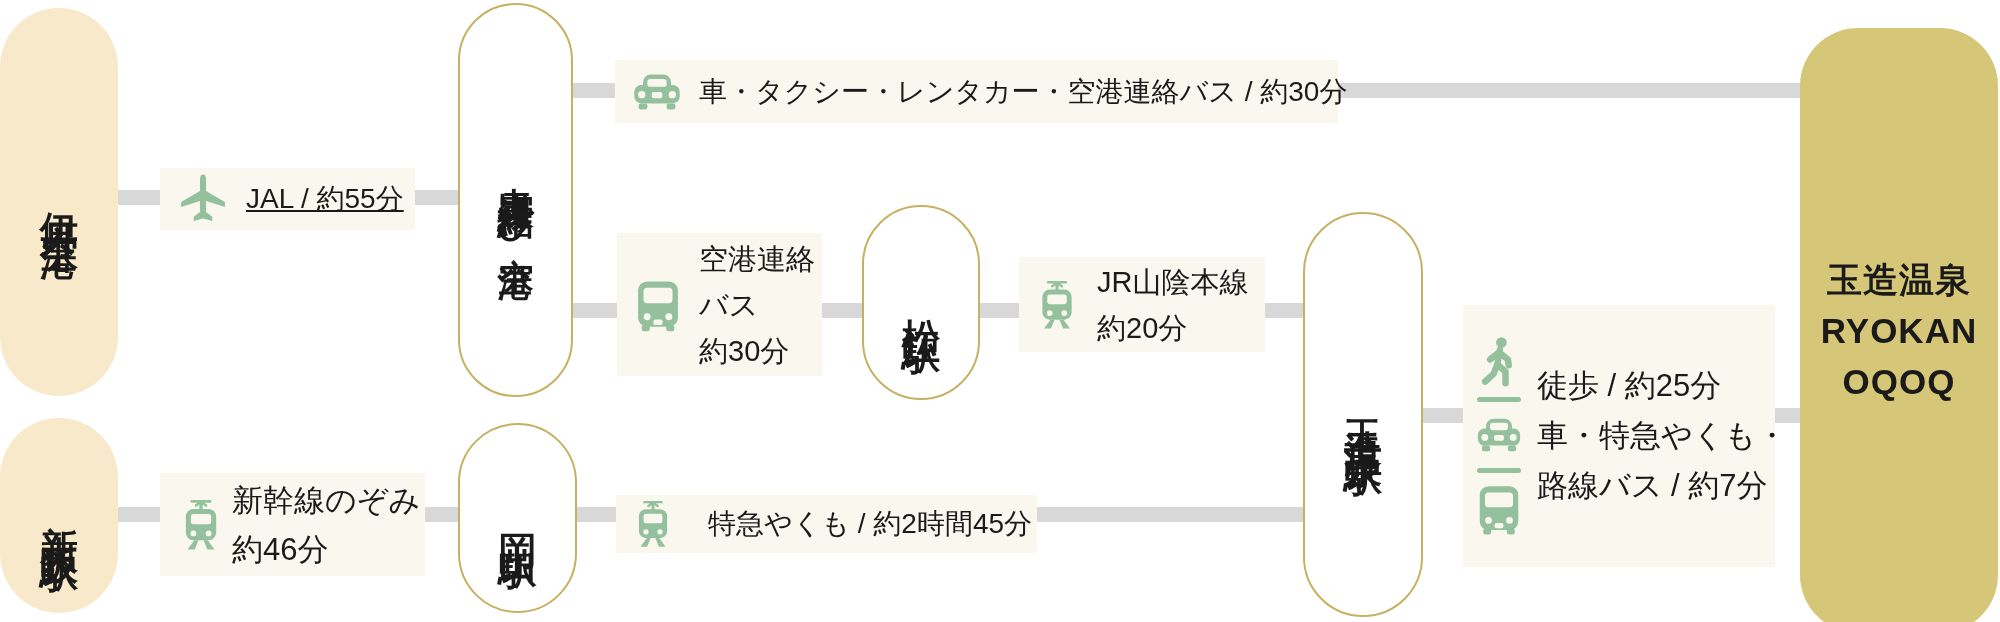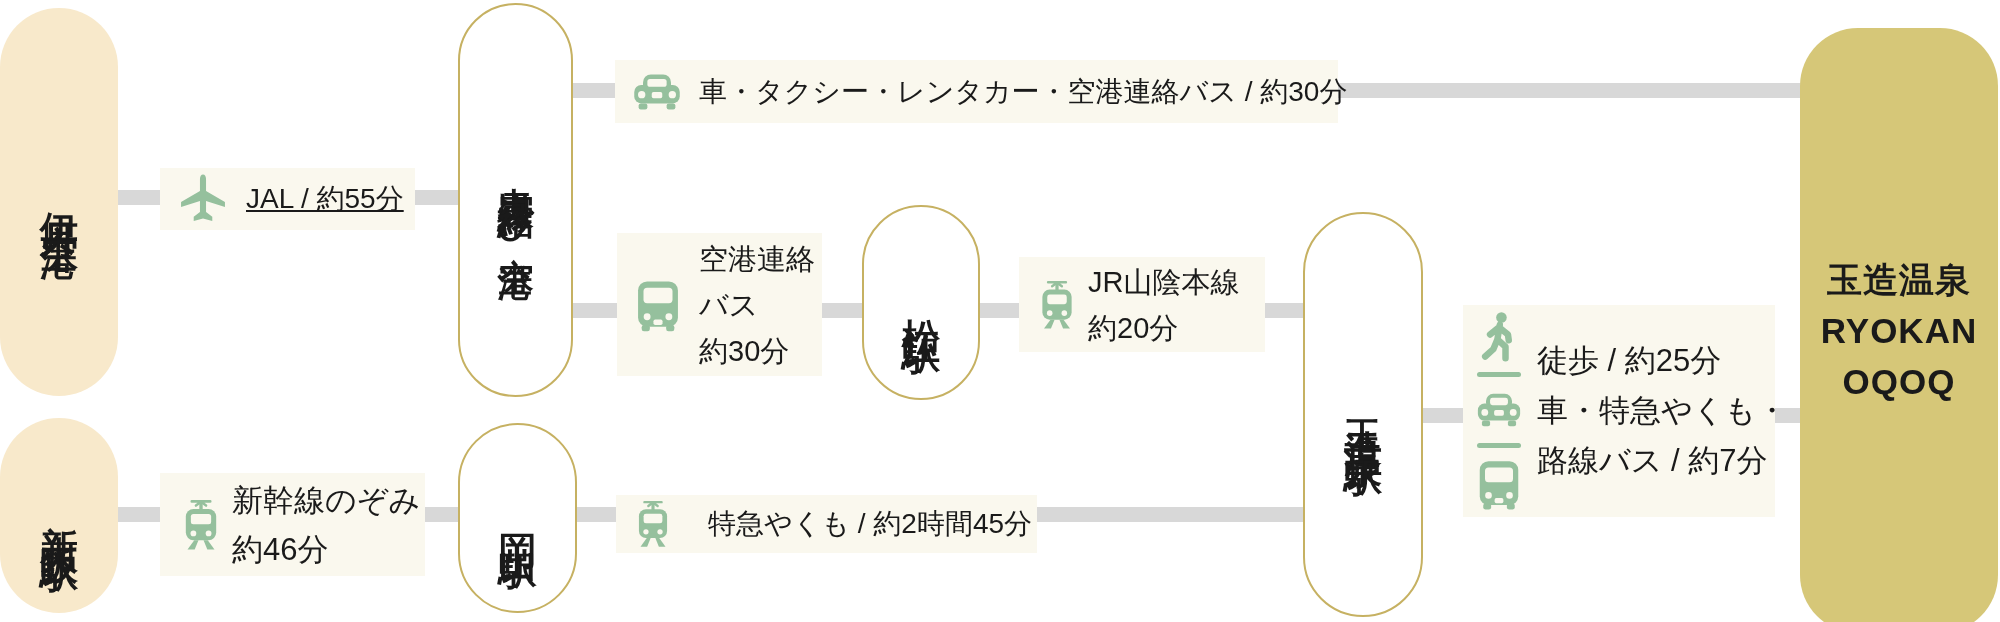--- a/index.html
+++ b/index.html
@@ -130,21 +130,21 @@
     <svg class="ic" width="58" height="62" viewBox="0 0 64 64">
         <use href="#ic-bus"></use>
       </svg>
     <div class="lines l29">
       <div>空港連絡</div>
       <div>バス</div>
       <div>約30分</div>
     </div>
   </div>
 
-  <div class="box" style="left:1019px;top:257px;width:246px;height:95px;padding-left:12px;gap:5px;">
+  <div class="box" style="left:1019px;top:257px;width:246px;height:95px;padding-left:12px;gap:14px;">
     <svg class="ic" width="52" height="60" viewBox="0 0 64 64">
         <use href="#ic-train"></use>
       </svg>
     <div class="lines l29">
       <div>JR山陰本線</div>
       <div>約20分</div>
     </div>
   </div>
 
   <div class="box" style="left:160px;top:473px;width:265px;height:103px;padding-left:14px;gap:4px;">
@@ -157,21 +157,21 @@
     </div>
   </div>
 
   <div class="box" style="left:616px;top:495px;width:421px;height:58px;padding-left:12px;gap:30px;">
     <svg class="ic" width="50" height="56" viewBox="0 0 64 64">
         <use href="#ic-train"></use>
       </svg>
     <div class="txt">特急やくも / 約2時間45分</div>
   </div>
 
-  <div class="box" style="left:1463px;top:305px;width:312px;height:212px;padding-left:8px;gap:10px;">
+  <div class="box" style="left:1463px;top:305px;width:312px;height:262px;padding-left:8px;gap:10px;">
     <div class="iconcol" style="width:64px;">
       <svg class="ic" width="52" height="56" viewBox="0 0 64 64">
           <use href="#ic-walk"></use>
         </svg>
       <div class="sep"></div>
       <svg class="ic" width="56" height="52" viewBox="0 0 64 64">
           <use href="#ic-car"></use>
         </svg>
       <div class="sep"></div>
       <svg class="ic" width="56" height="58" viewBox="0 0 64 64">

